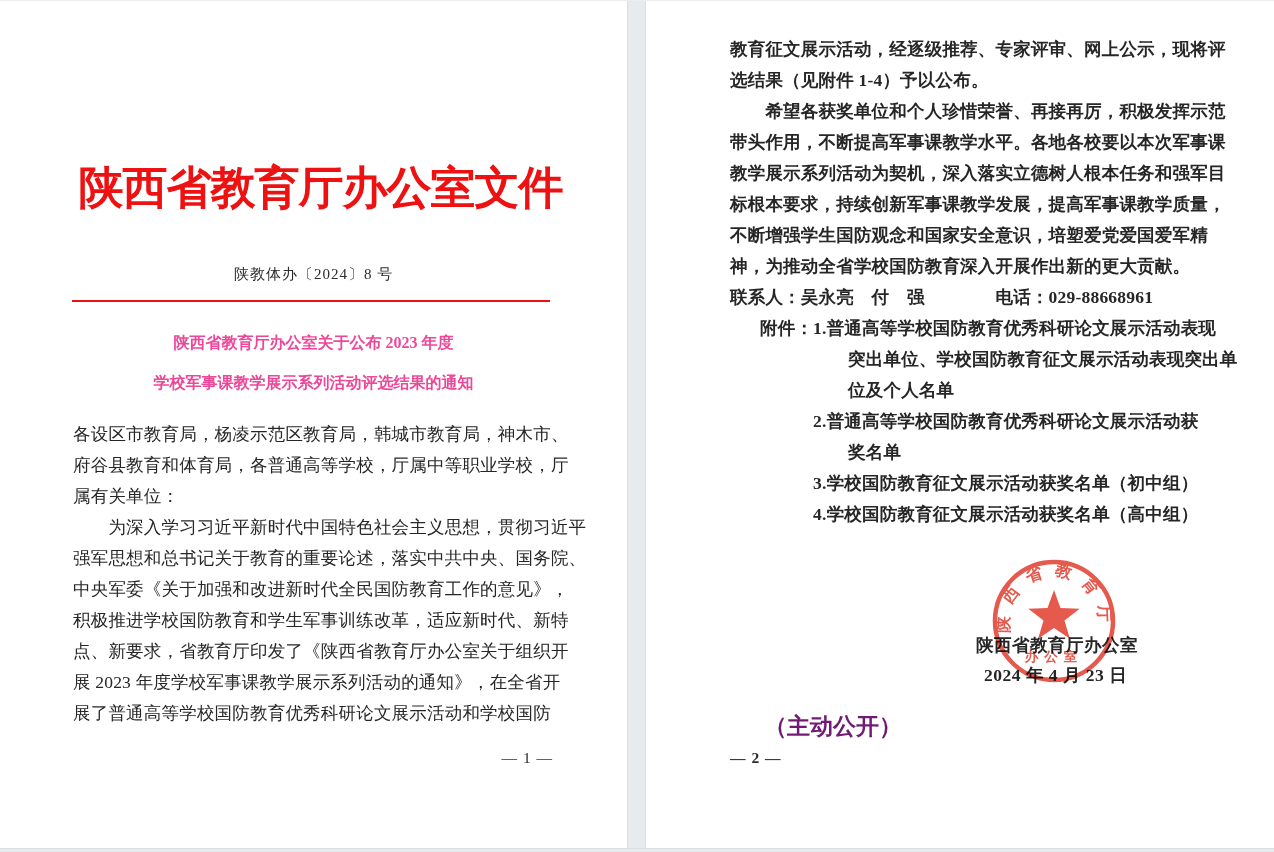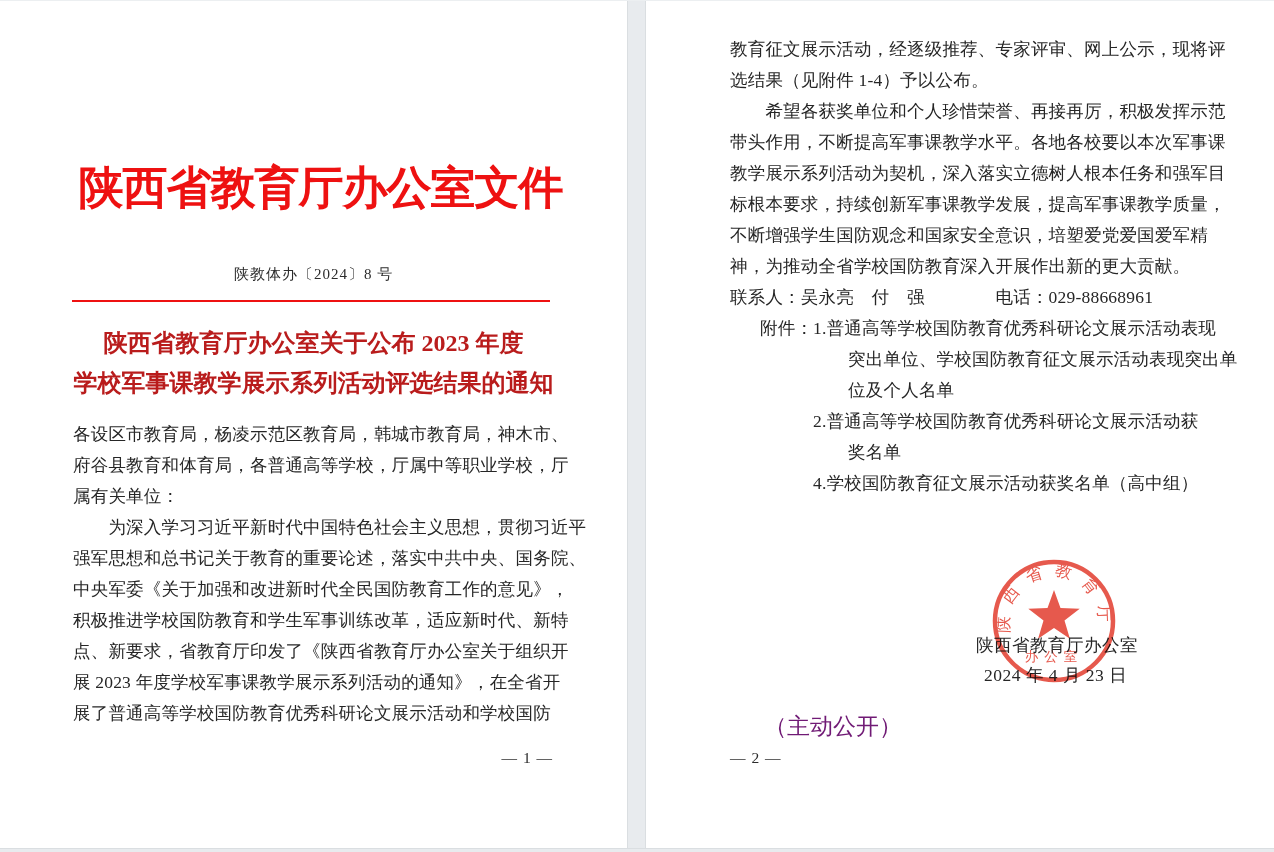--- a/index.html
+++ b/index.html
@@ -11,21 +11,21 @@
     overflow:hidden;
   }
   .canvas {
     position:relative; width:1274px; height:852px;
     background:#ffffff; overflow:hidden;
     border-top:1px solid #eceff1;
     box-sizing:border-box;
   }
   .page { position:absolute; top:0; height:847px; background:#ffffff; }
   .page-left  { left:0;   width:627px; }
-  .page-right { left:646px; width:628px; }
+  .page-right { left:646px; width:628px;font-weight:bold; }
   .page-divider {
     position:absolute; left:627px; top:0; width:19px; height:852px;
     background:#e8ebee;
     border-left:1px solid #dadee1; border-right:1px solid #dadee1;
     box-sizing:border-box;
   }
   .bottom-strip {
     position:absolute; left:0; top:847px; width:1274px; height:5px;
     background:#e8ebee; border-top:1px solid #dadee1; box-sizing:border-box;
   }
@@ -43,22 +43,22 @@
     position:absolute; left:0; top:264px; width:627px;
     text-align:center; font-size:15px; color:#2b2b2b;
     letter-spacing:1px;
   }
   .red-rule {
     position:absolute; left:72px; top:299px; width:478px; height:2px;
     background:#ee1111;
   }
   .doc-title {
     position:absolute; left:0; top:322px; width:627px;
-    text-align:center; font-size:24px; font-weight:700;
-    color:#b91c1c; line-height:40px;
+    text-align:center; font-size:16px; font-weight:700;
+    color:#ec4899; line-height:40px;
   }
   .p1-body {
     position:absolute; left:73px; top:418px; width:492px;
   }
   .body-line {
     height:31px; line-height:31px;
     font-size:17.5px; letter-spacing:0.2px;
     white-space:nowrap; color:#262626;
   }
   .page-num {
@@ -171,20 +171,21 @@
             <div class="body-line att-line">1.普通高等学校国防教育优秀科研论文展示活动表现</div>
 
             <div class="body-line att-line cont">突出单位、学校国防教育征文展示活动表现突出单</div>
 
             <div class="body-line att-line cont">位及个人名单</div>
 
             <div class="body-line att-line">2.普通高等学校国防教育优秀科研论文展示活动获</div>
 
             <div class="body-line att-line cont">奖名单</div>
 
+            <div class="body-line att-line">3.学校国防教育征文展示活动获奖名单（初中组）</div>
 
             <div class="body-line att-line">4.学校国防教育征文展示活动获奖名单（高中组）</div>
           </div>
       </div>
     </div>
 
     <div class="sig-org">陕西省教育厅办公室</div>
 
     <div class="sig-date">2024 年 4 月 23 日</div>
 

